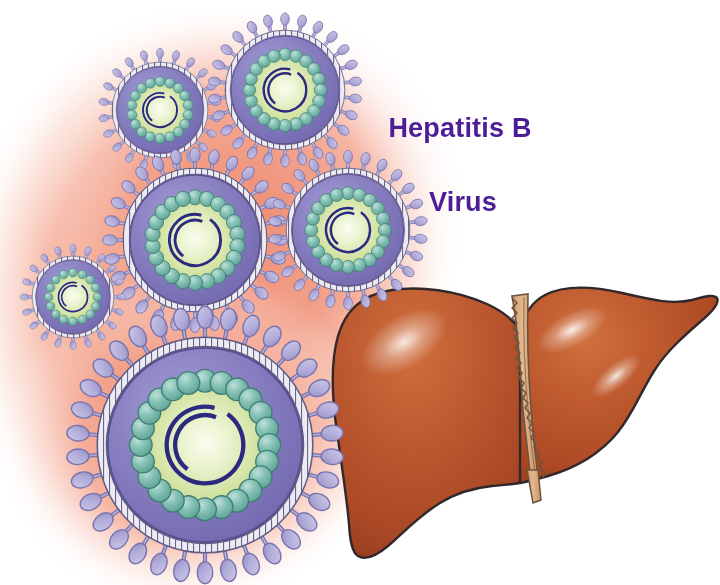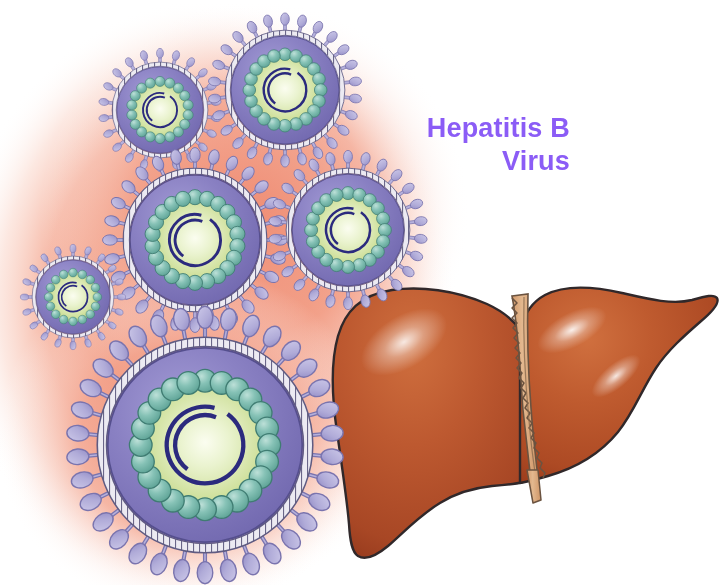--- a/index.html
+++ b/index.html
@@ -32,26 +32,26 @@
     width: 220px;
     text-align: center;
     pointer-events: none;
   }
   .title-line {
     display: block;
     font-family: "Liberation Sans", sans-serif;
     font-weight: bold;
     font-size: 27px;
     line-height: 33px;
-    color: #8b5cf6;
+    color: #4c1d95;
     letter-spacing: 0.2px;
-    text-align: right;
   }
   .title-line.second {
     padding-left: 6px;
+    margin-top: 41px;
   }
 </style>
 </head>
 <body>
 
 <div id="stage">
 
   <svg id="scene" viewBox="0 0 720 585" xmlns="http://www.w3.org/2000/svg">
     <defs>
 

